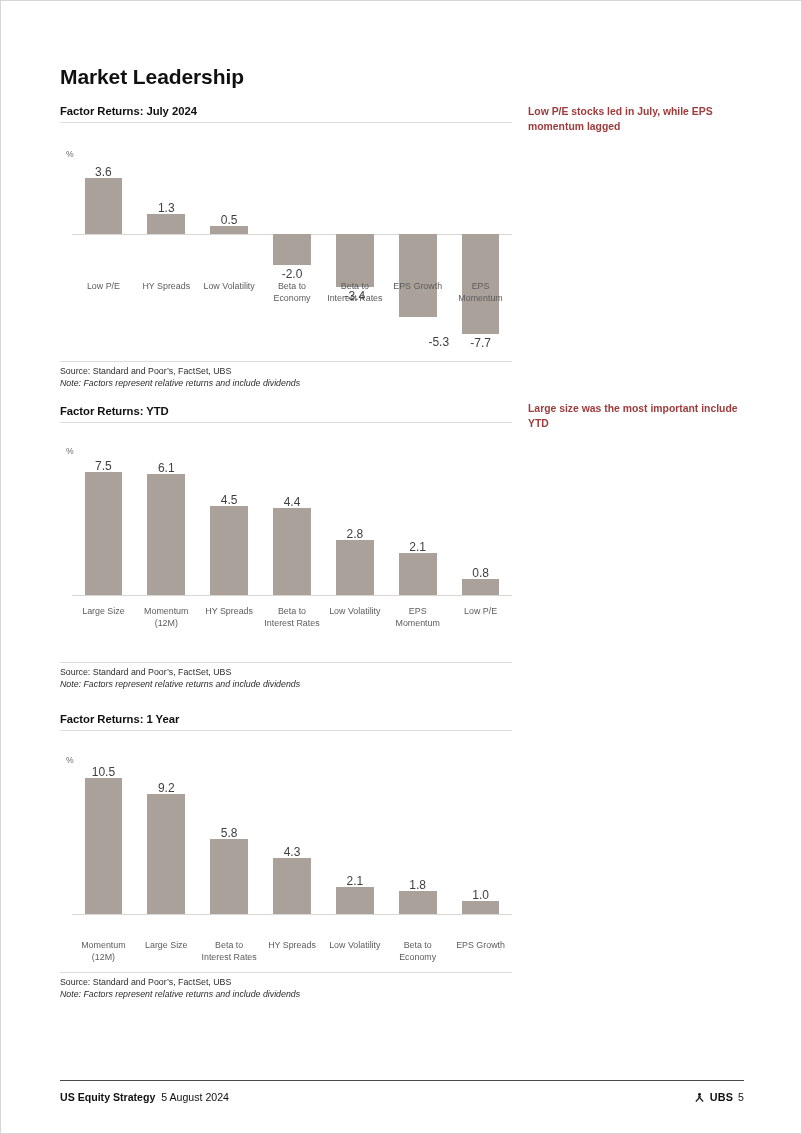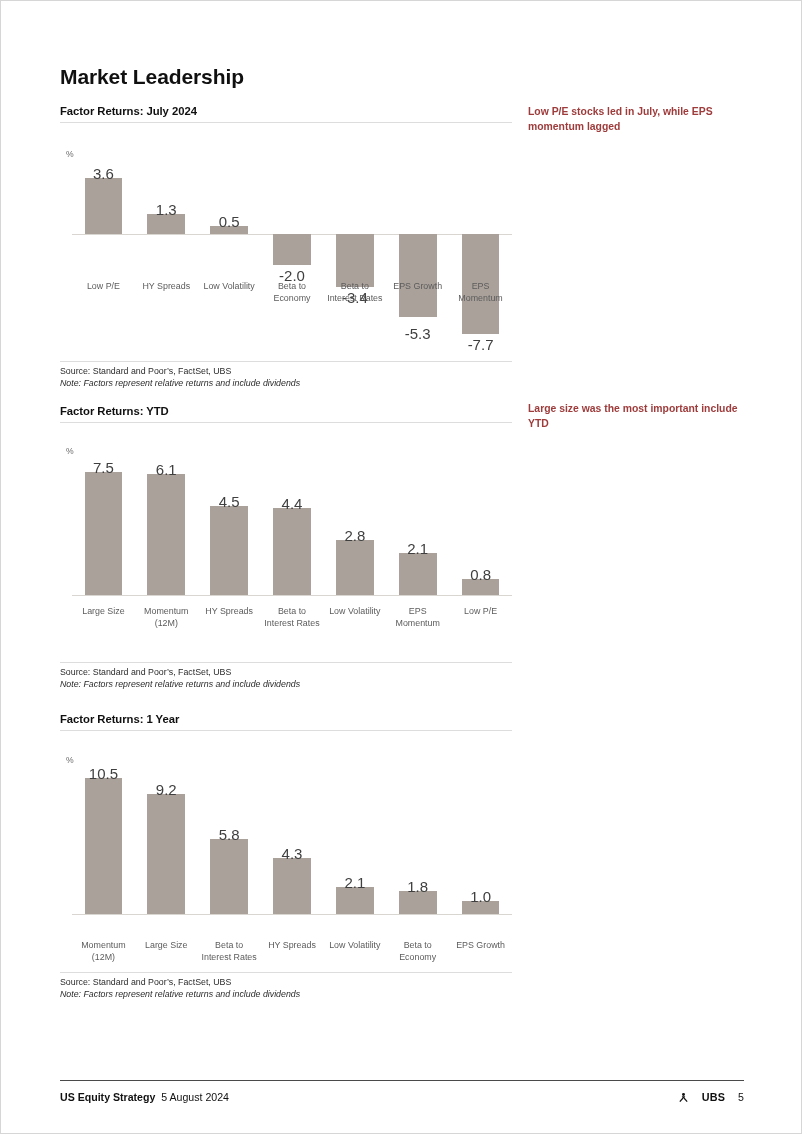--- a/index.html
+++ b/index.html
@@ -67,21 +67,21 @@
     width: 440px;
     height: 1px;
     background: #d9d6d2;
   }
   .bar {
     position: absolute;
     background: #aaa19a;
   }
   .bar-value {
     position: absolute;
-    font-size: 15px;
+    font-size: 12px;
     color: #3f3f3f;
     text-align: center;
     white-space: nowrap;
   }
   .cat-label {
     position: absolute;
     font-size: 8.9px;
     color: #5c5c5c;
     text-align: center;
     line-height: 11.5px;
@@ -144,21 +144,21 @@
   }
   .footer-left {
     font-size: 10.6px;
     color: #111111;
     white-space: pre;
   }
   .footer-left b { font-weight: bold; }
   .footer-right {
     display: flex;
     align-items: flex-start;
-    gap: 13px;
+    gap: 5px;
     font-size: 10.8px;
     color: #111111;
   }
   .ubs-keys {
     display: inline-block;
     width: 11px;
     height: 11px;
     position: relative;
     top: 1px;
   }
@@ -189,21 +189,21 @@
         <div class="cat-label" style="left: 133.714px; width: 70.8571px; top: 158px;">Low Volatility</div>
         <div class="bar" style="left: 213.143px; width: 37.7143px; height: 31.2px; background: rgb(170, 161, 154); top: 111px;"></div>
         <div class="bar-value" style="left: 200.571px; width: 62.8571px; top: 144.2px;">-2.0</div>
         <div class="cat-label" style="left: 196.571px; width: 70.8571px; top: 158px;">Beta to
 Economy</div>
         <div class="bar" style="left: 276px; width: 37.7143px; height: 53.04px; background: rgb(170, 161, 154); top: 111px;"></div>
         <div class="bar-value" style="left: 263.429px; width: 62.8571px; top: 166.04px; text-align: center;">-3.4</div>
         <div class="cat-label" style="left: 259.429px; width: 70.8571px; top: 158px;">Beta to
 Interest Rates</div>
         <div class="bar" style="left: 338.857px; width: 37.7143px; height: 82.68px; background: rgb(170, 161, 154); top: 111px;"></div>
-        <div class="bar-value" style="left: 326.286px; width: 62.8571px; top: 202px;">-5.3</div>
+        <div class="bar-value" style="left: 326.286px; width: 62.8571px; top: 212px; text-align: right;">-5.3</div>
         <div class="cat-label" style="left: 322.286px; width: 70.8571px; top: 158px;">EPS Growth</div>
         <div class="bar" style="left: 401.714px; width: 37.7143px; height: 99.84px; background: rgb(170, 161, 154); top: 111px;"></div>
         <div class="bar-value" style="left: 389.143px; width: 62.8571px; top: 212.84px;">-7.7</div>
         <div class="cat-label" style="left: 385.143px; width: 70.8571px; top: 158px;">EPS
 Momentum</div>
       </div>
   </div>
   <div class="annotation" style="top:104px;">Low P/E stocks led in July, while EPS momentum lagged</div>
   <div class="source-wrap" style="top:360px;">
     <div class="source-rule"></div>

